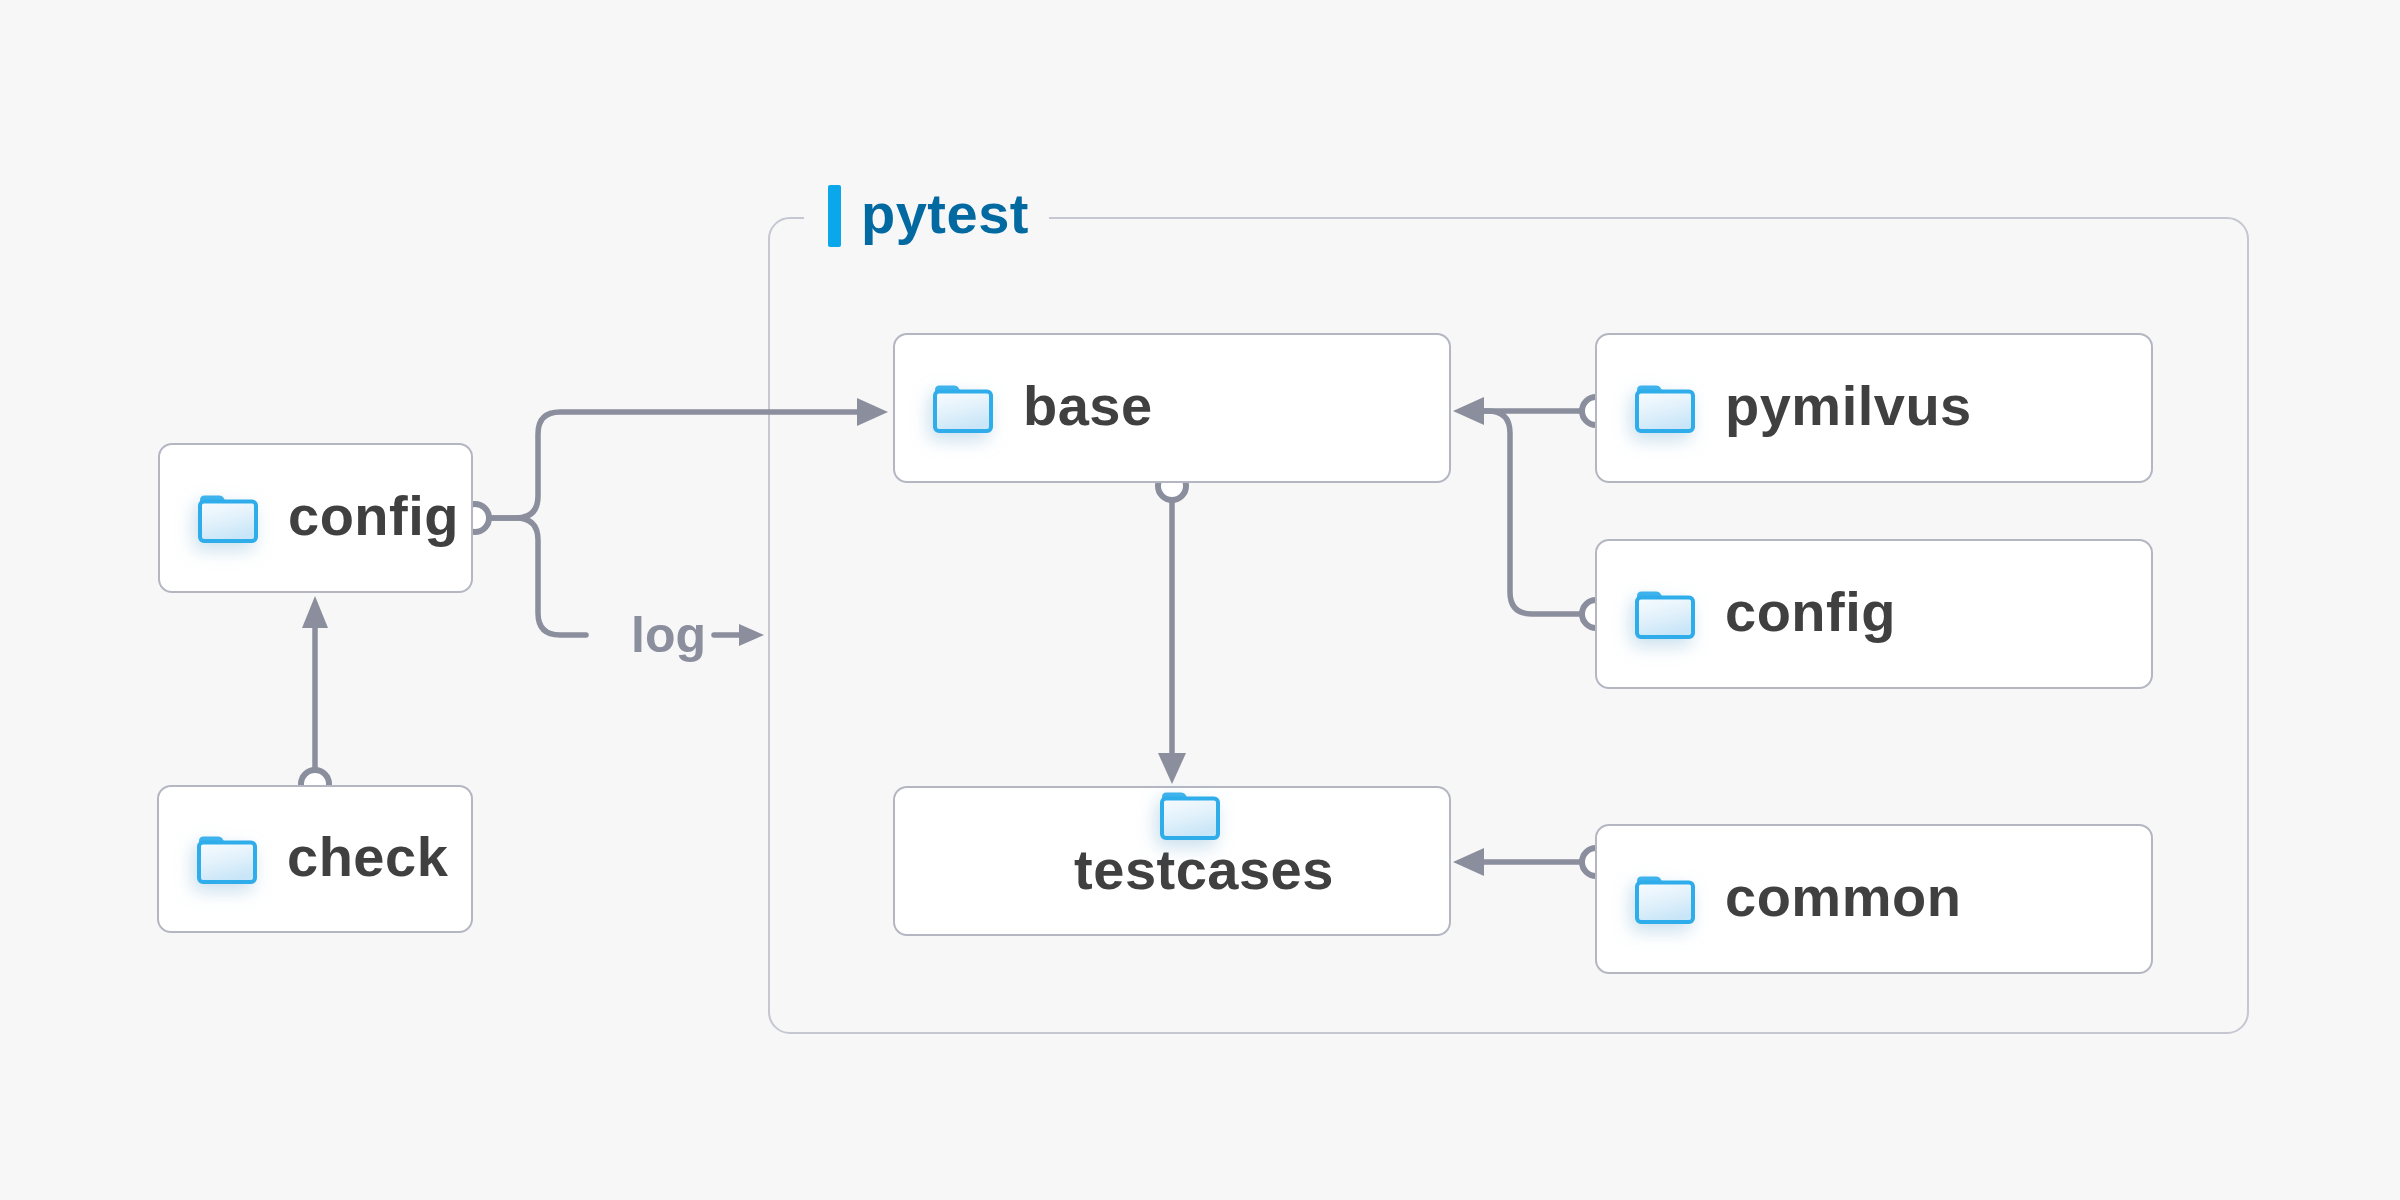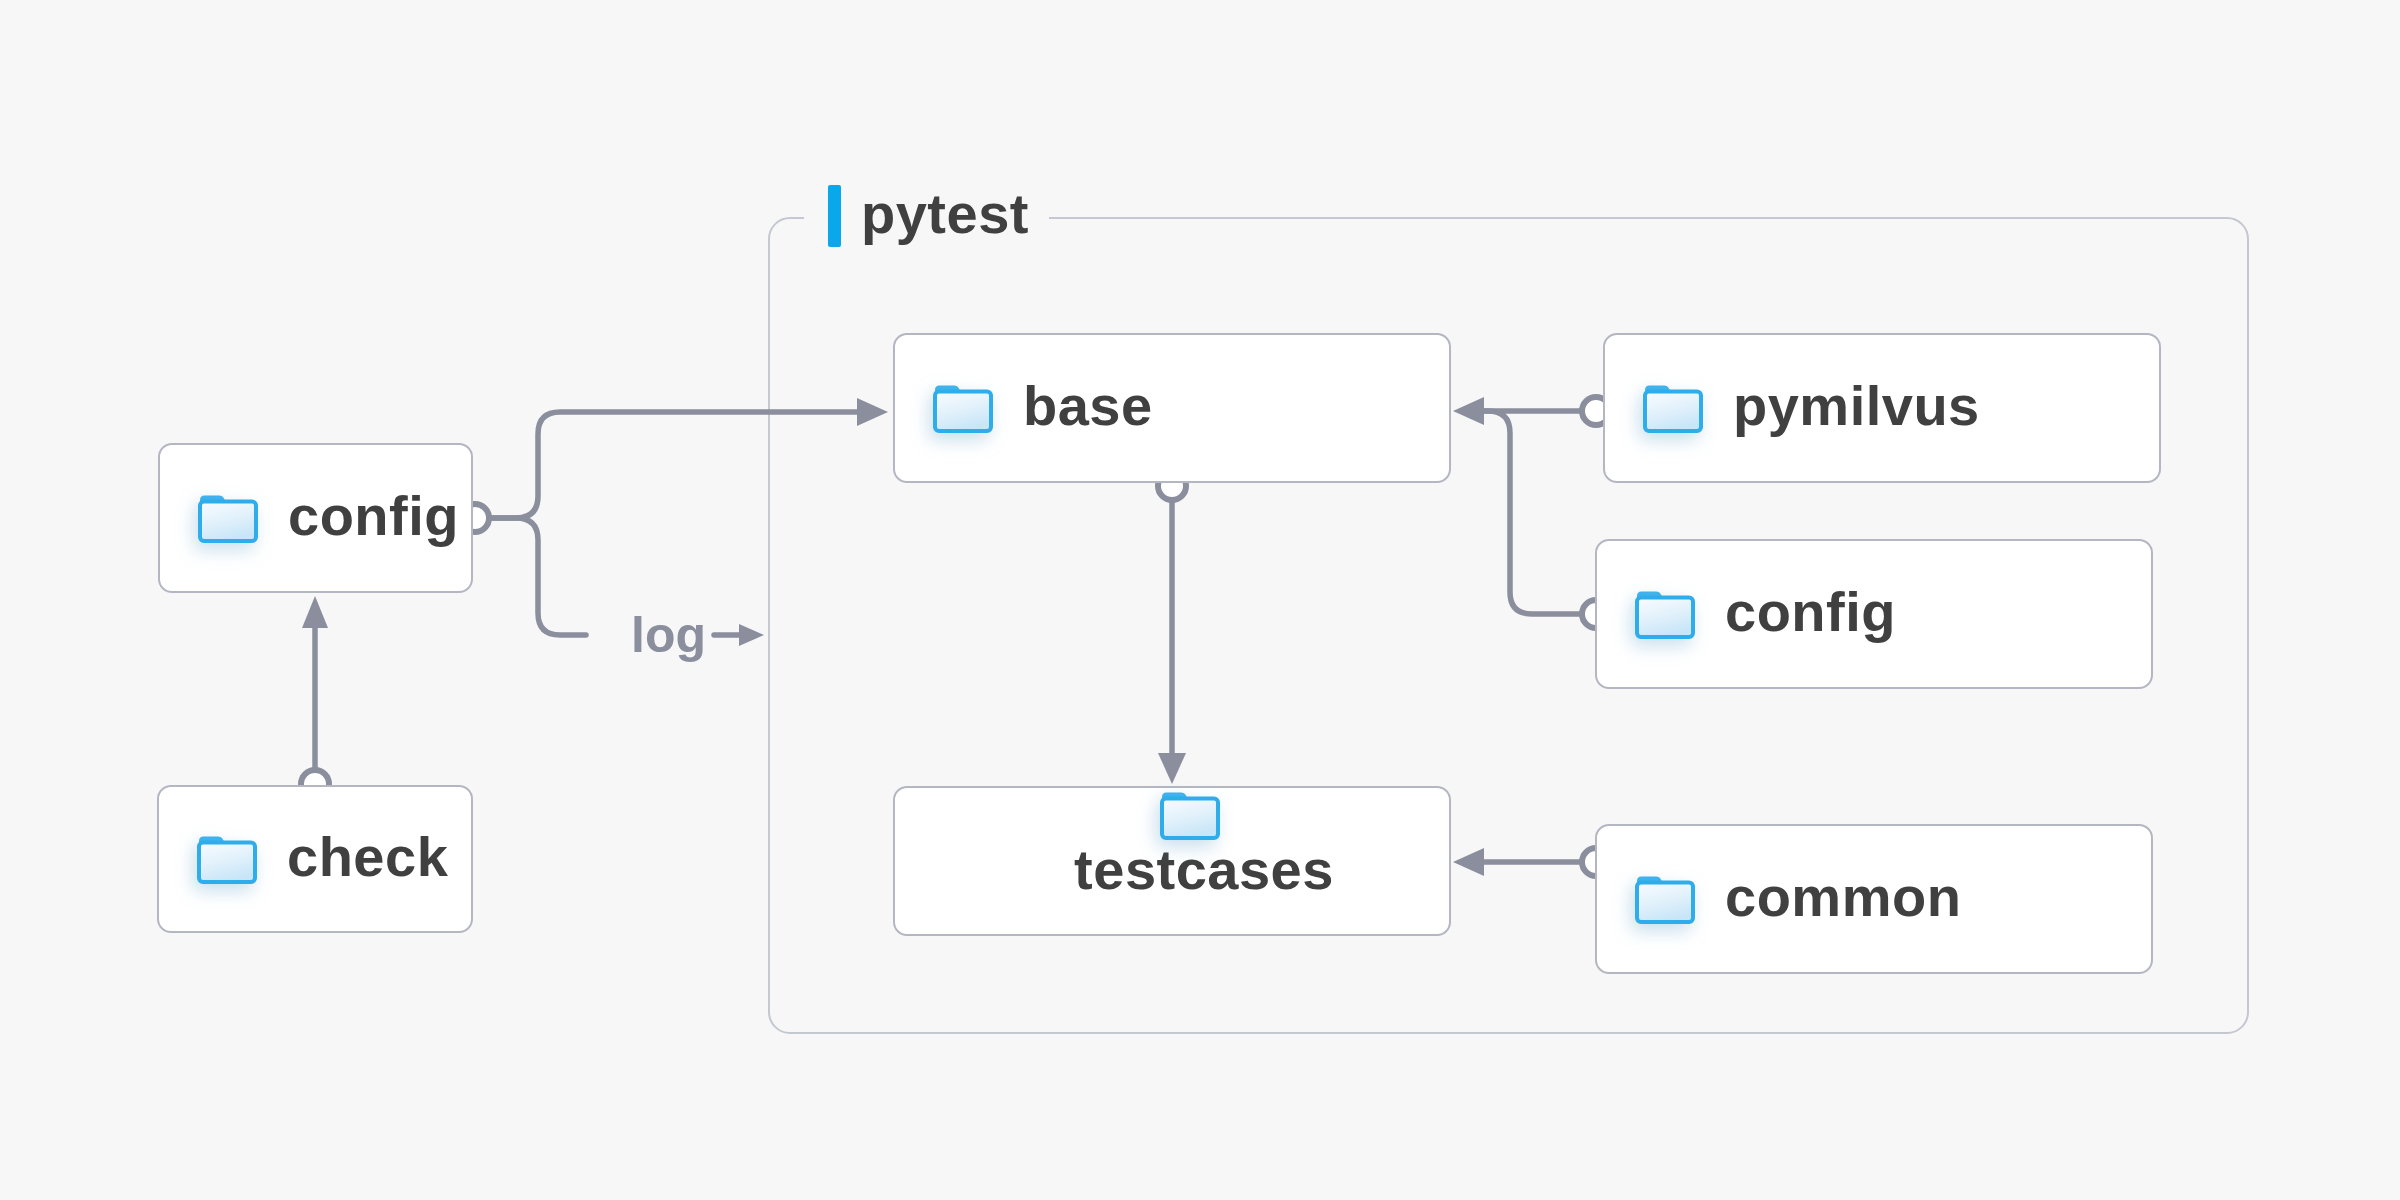--- a/index.html
+++ b/index.html
@@ -12,38 +12,38 @@
     position:absolute;left:768px;top:217px;width:1477px;height:813px;
     border:2.5px solid #c5c7d1;border-radius:22px;background:transparent;
   }
   .pytest-label{
     position:absolute;left:804px;top:184px;height:64px;
     display:flex;align-items:center;gap:20px;
     background:#f7f7f8;padding:0 20px 0 24px;
   }
   .pytest-label .bar{width:13px;height:62px;background:#0aa7ea;border-radius:2px;}
   .pytest-label .txt{
-    font-size:56px;font-weight:700;color:#404040;letter-spacing:0.5px;line-height:1;
+    font-size:56px;font-weight:700;color:#0369a1;letter-spacing:0.5px;line-height:1;
     padding-bottom:4px;
   }
   
   .node{
     position:absolute;background:#ffffff;border:2.5px solid #b4b7c2;border-radius:14px;
     display:flex;align-items:center;padding-left:36px;box-sizing:border-box;
   }
   .node .label{
     font-size:56px;font-weight:700;color:#404040;letter-spacing:0.5px;line-height:1;
     margin-left:28px;padding-bottom:4px;
   }
   .node .icon{width:64px;height:54px;display:inline-block;flex:0 0 auto;
     filter:drop-shadow(-4px 7px 9px rgba(60,140,190,0.28));}
   #node-utils    {left:158px; top:443px; width:315px; height:150px;}
   #node-config   {left:157px; top:785px; width:316px; height:148px;}
   #node-base     {left:893px; top:333px; width:558px; height:150px;}
-  #node-pymilvus {left:1595px;top:333px; width:558px; height:150px;margin-left:8px;}
+  #node-pymilvus {left:1595px;top:333px; width:558px; height:150px;}
   #node-check    {left:1595px;top:539px; width:558px; height:150px;}
   #node-testcases{left:893px; top:786px; width:558px; height:150px;flex-direction:column;}
   #node-common   {left:1595px;top:824px; width:558px; height:150px;}
   
   .edges{position:absolute;left:0;top:0;pointer-events:none;}
   
   .log-label{
     position:absolute;left:586px;top:608px;width:120px;text-align:right;
     font-size:50px;font-weight:600;color:#8b8e9c;line-height:54px;
   }

